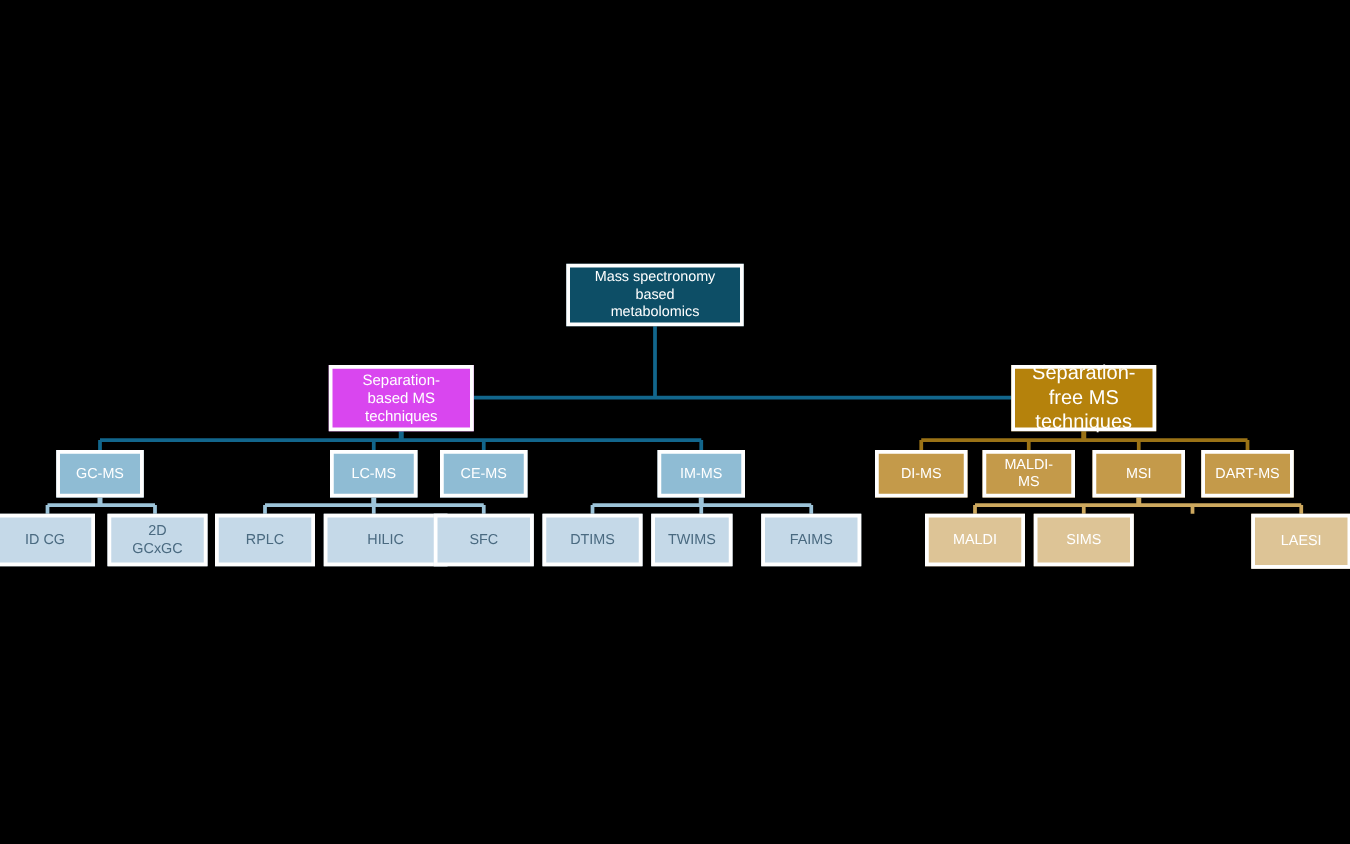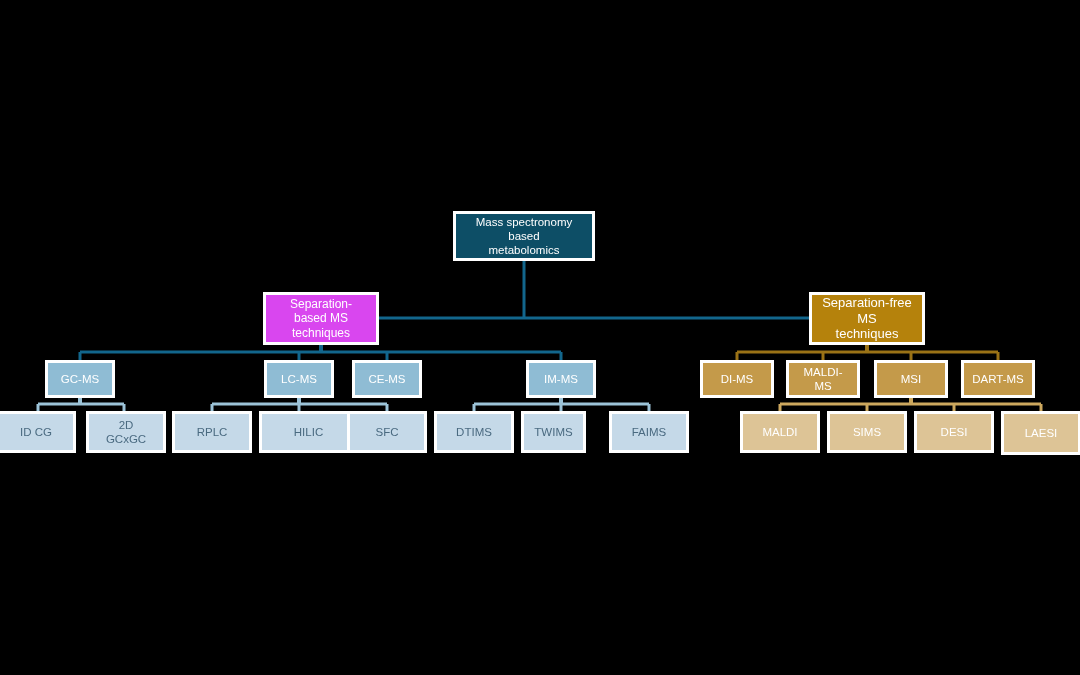--- a/index.html
+++ b/index.html
@@ -48,21 +48,21 @@
     background: #0d4e66;
     font-size: 11.5px;
   }
   .lvl-two-blue {
     background: #d946ef;
     font-size: 12px;
     text-align: center;
   }
   .lvl-two-gold {
     background: #b5820c;
-    font-size: 13px;
+    font-size: 16px;
   }
   .lvl-three-blue {
     background: #8fbcd4;
     font-size: 11.5px;
     color: #ffffff;
   }
   .lvl-three-gold {
     background: #c49a4a;
     font-size: 11.5px;
     color: #ffffff;
@@ -194,20 +194,17 @@
   <div class="node lvl-four-blue" style="left:609px; top:411px; width:80px; height:42px;">
     <span class="label">FAIMS</span>
   </div>
 
   <div class="node lvl-four-gold" style="left:740px; top:411px; width:80px; height:42px;">
     <span class="label">MALDI</span>
   </div>
   <div class="node lvl-four-gold" style="left:827px; top:411px; width:80px; height:42px;">
     <span class="label">SIMS</span>
   </div>
-  <div class="node lvl-four-gold" style="left:914px; top:411px; width:80px; height:42px;">
-    <span class="label">DESI</span>
-  </div>
   <div class="node lvl-four-gold" style="left:1001px; top:411px; width:80px; height:44px;text-align:center;">
     <span class="label">LAESI</span>
   </div>
 
 </div>
 
 </body></html>

